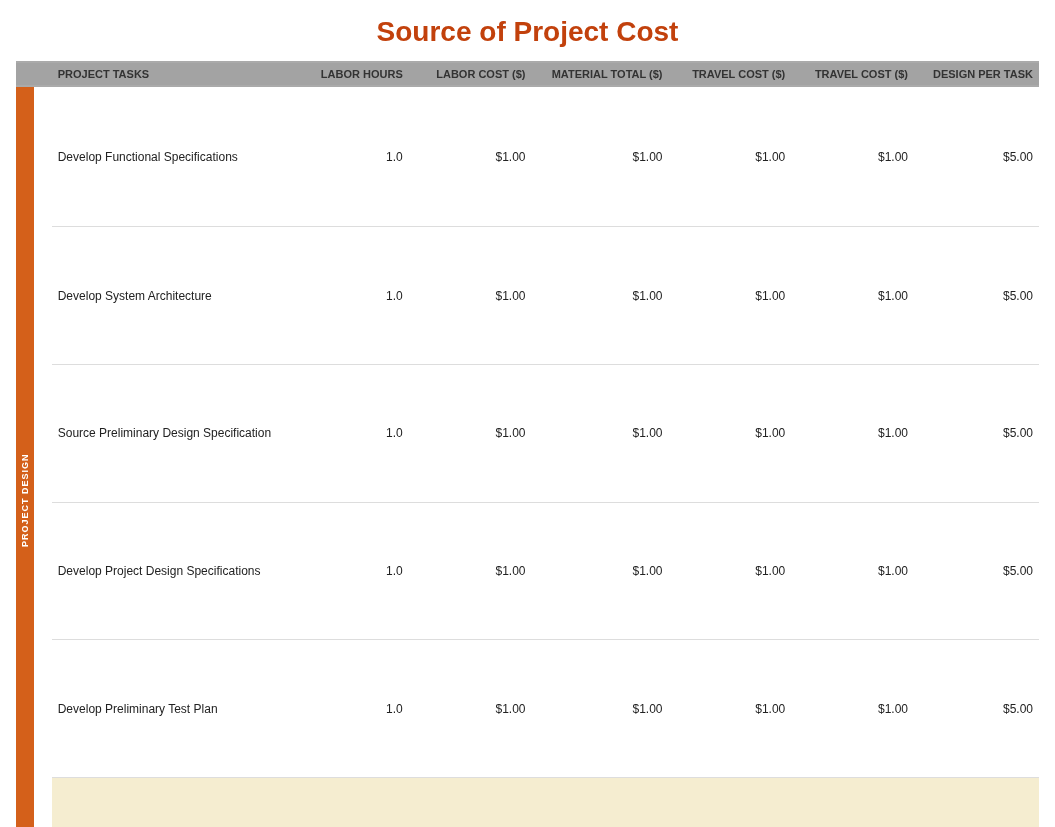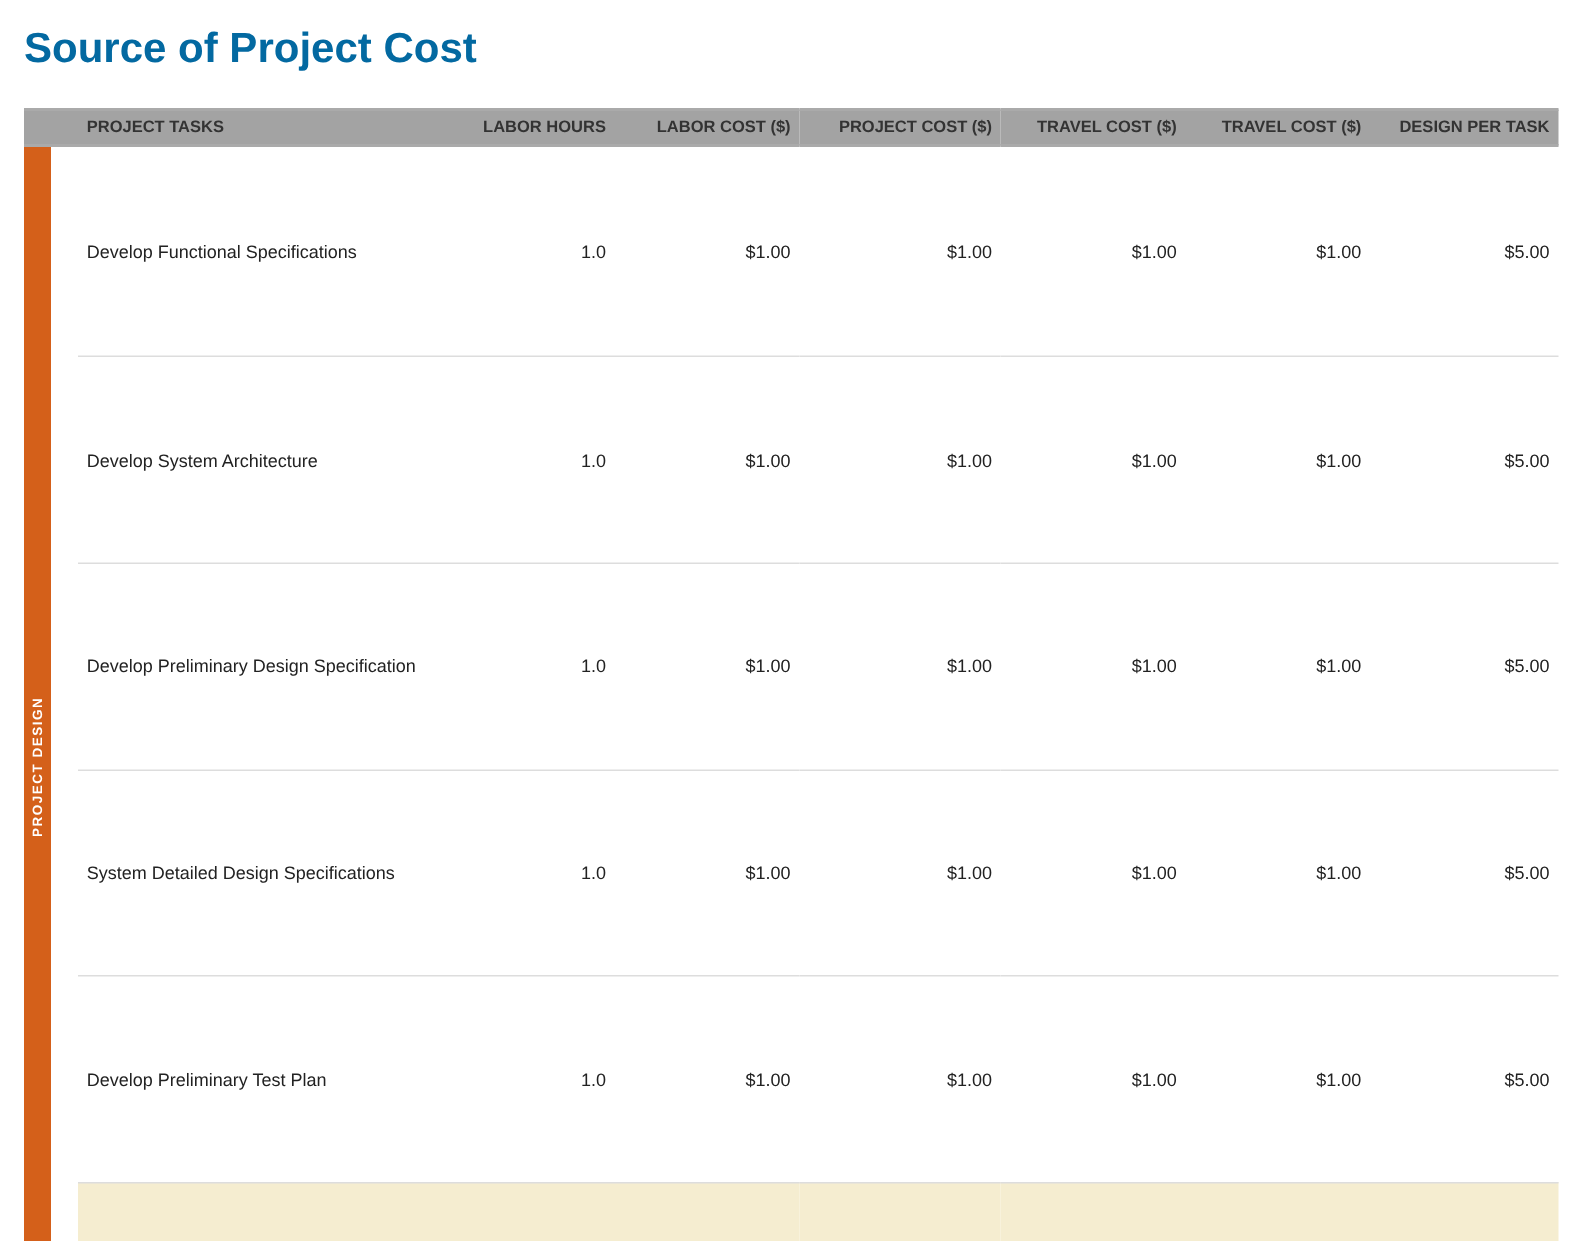--- a/index.html
+++ b/index.html
@@ -7,22 +7,23 @@
       font-family: Arial, sans-serif;
       font-size: 12px;
       background: #fff;
       padding: 16px;
       width: 1055px;
       min-height: 827px;
     }
     h1 {
       font-size: 28px;
       font-weight: bold;
-      color: #0369a1;
-      margin-bottom: 24px;
+      color: #c2410c;
+      margin-bottom: 13px;
+      text-align: center;
     }
     table {
       width: 100%;
       border-collapse: collapse;
     }
     th {
       background: #fff;
       border-top: 2px solid #aaa;
       border-bottom: 2px solid #aaa;
       padding: 5px 6px;
@@ -93,21 +94,21 @@
     <col class="col-travel">
     <col class="col-other">
     <col class="col-total">
   </colgroup>
   <thead>
     <tr class="header-row">
       <th></th>
       <th class="left">PROJECT TASKS</th>
       <th>LABOR HOURS</th>
       <th>LABOR COST ($)</th>
-      <th>PROJECT COST ($)</th>
+      <th>MATERIAL TOTAL ($)</th>
       <th>TRAVEL COST ($)</th>
       <th>TRAVEL COST ($)</th>
       <th>DESIGN PER TASK</th>
     </tr>
   </thead>
   <tbody id="table-body">
   <tr>
         <td rowspan="6" style="padding: 0px; vertical-align: middle; width: 32px; border-bottom: 2px solid rgb(204, 204, 204);">
           <div class="section-label section-design" style="writing-mode: vertical-rl; transform: rotate(180deg); font-size: 9px; font-weight: bold; color: rgb(255, 255, 255); letter-spacing: 1px; text-transform: uppercase; white-space: nowrap; padding: 6px 4px; height: 100%; display: flex; align-items: center; justify-content: center;">PROJECT DESIGN</div>
         </td>
@@ -122,30 +123,30 @@
       <tr>
         <td class="task-name">Develop System Architecture</td>
         <td>1.0</td>
         <td>$1.00</td>
         <td>$1.00</td>
         <td>$1.00</td>
         <td>$1.00</td>
         <td>$5.00</td>
       </tr>
       <tr>
-        <td class="task-name">Develop Preliminary Design Specification</td>
+        <td class="task-name">Source Preliminary Design Specification</td>
         <td>1.0</td>
         <td>$1.00</td>
         <td>$1.00</td>
         <td>$1.00</td>
         <td>$1.00</td>
         <td>$5.00</td>
       </tr>
       <tr>
-        <td class="task-name">System Detailed Design Specifications</td>
+        <td class="task-name">Develop Project Design Specifications</td>
         <td>1.0</td>
         <td>$1.00</td>
         <td>$1.00</td>
         <td>$1.00</td>
         <td>$1.00</td>
         <td>$5.00</td>
       </tr>
       <tr>
         <td class="task-name">Develop Preliminary Test Plan</td>
         <td>1.0</td>

